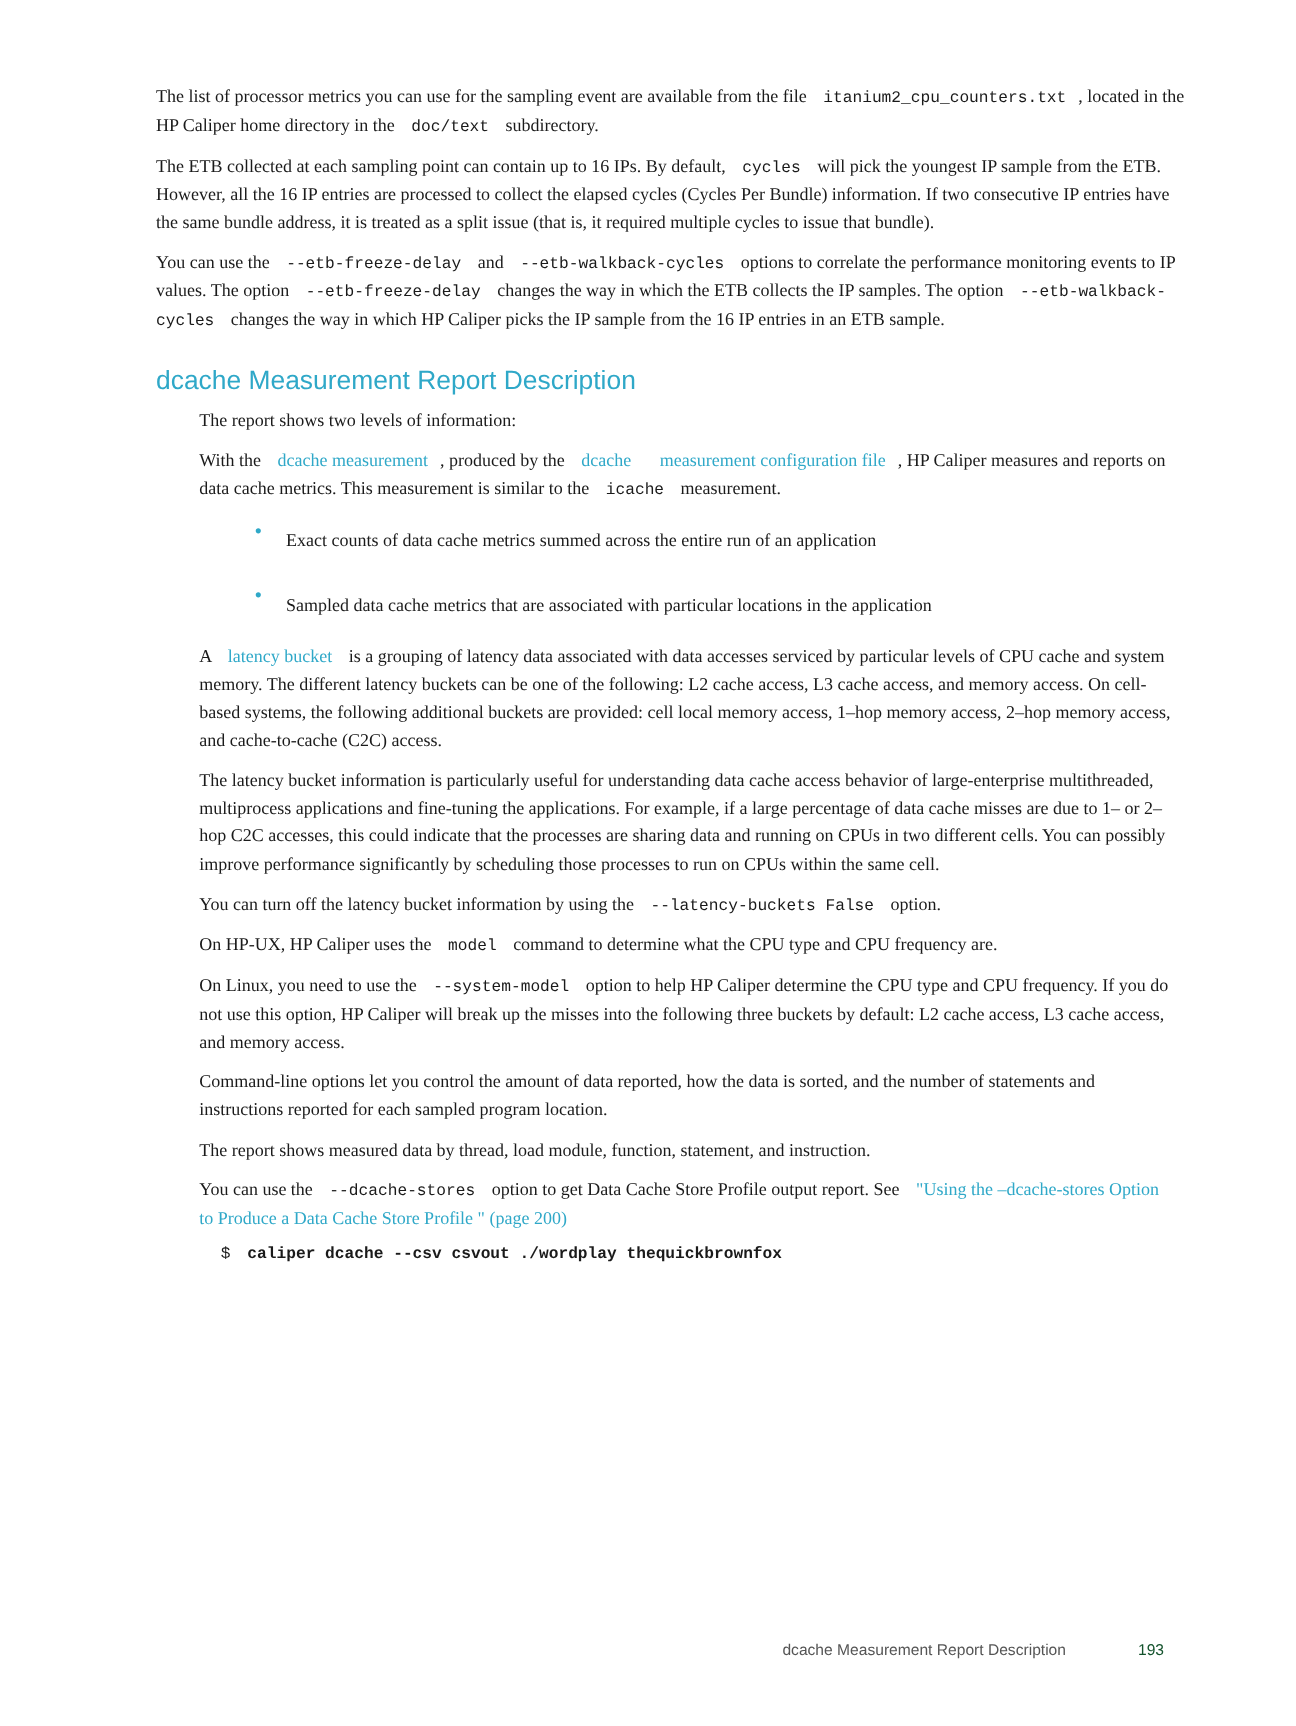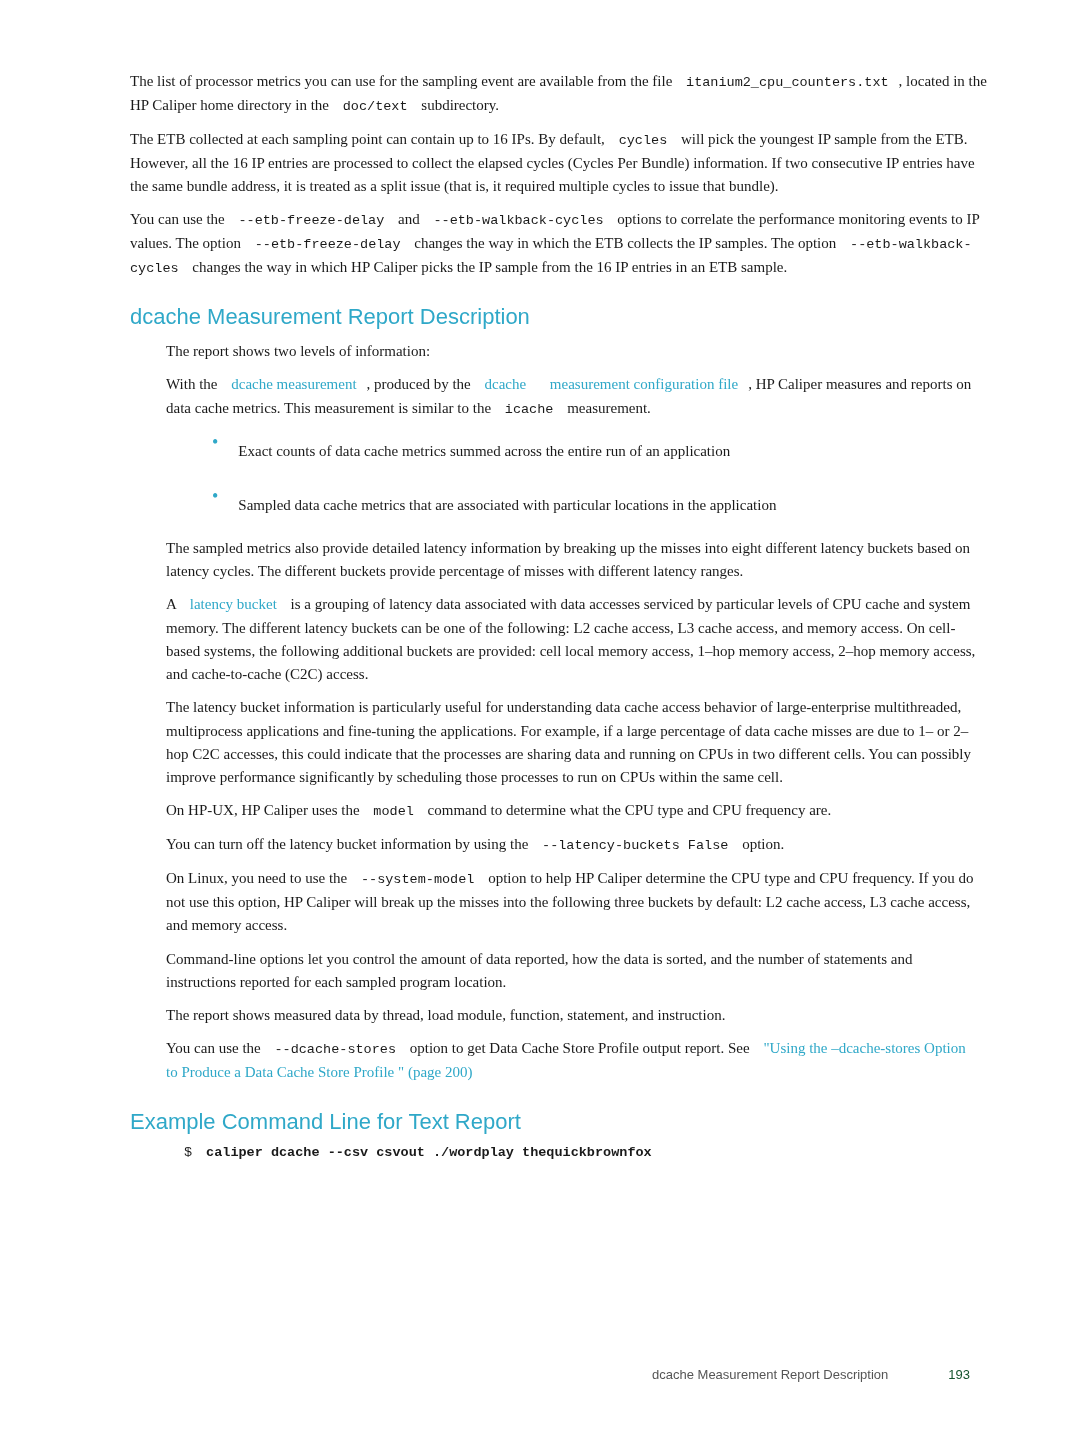--- a/index.html
+++ b/index.html
@@ -116,51 +116,49 @@
       <div class="bullet-item">
         <span class="bullet-dot">•</span>
         <span>Exact counts of data cache metrics summed across the entire run of an application</span>
       </div>
       <div class="bullet-item">
         <span class="bullet-dot">•</span>
         <span>Sampled data cache metrics that are associated with particular locations in the application</span>
       </div>
     </div>
 
-    <p>The sampled metrics also provide detailed latency information by breaking up the misses into eight different latency buckets based on latency cycles. The different buckets provide percentage of misses with different latency ranges.</p>
 
     <p>
       A <a class="link">latency bucket</a> is a grouping of latency data associated with data accesses serviced by particular levels of CPU cache and system memory. The different latency buckets can be one of the following: L2 cache access, L3 cache access, and memory access. On cell-based systems, the following additional buckets are provided: cell local memory access, 1–hop memory access, 2–hop memory access, and cache-to-cache (C2C) access.
     </p>
 
     <p>The latency bucket information is particularly useful for understanding data cache access behavior of large-enterprise multithreaded, multiprocess applications and fine-tuning the applications. For example, if a large percentage of data cache misses are due to 1– or 2–hop C2C accesses, this could indicate that the processes are sharing data and running on CPUs in two different cells. You can possibly improve performance significantly by scheduling those processes to run on CPUs within the same cell.</p>
 
     <p>
-      On HP-UX, HP Caliper uses the <code>model</code> command to determine what the CPU type and CPU frequency are.
+      You can turn off the latency bucket information by using the <code>--latency-buckets False</code> option.
     </p>
 
     <p>
-      You can turn off the latency bucket information by using the <code>--latency-buckets False</code> option.
+      On HP-UX, HP Caliper uses the <code>model</code> command to determine what the CPU type and CPU frequency are.
     </p>
 
     <p>
       On Linux, you need to use the <code>--system-model</code> option to help HP Caliper determine the CPU type and CPU frequency. If you do not use this option, HP Caliper will break up the misses into the following three buckets by default: L2 cache access, L3 cache access, and memory access.
     </p>
 
     <p>Command-line options let you control the amount of data reported, how the data is sorted, and the number of statements and instructions reported for each sampled program location.</p>
 
     <p>The report shows measured data by thread, load module, function, statement, and instruction.</p>
 
 
     <p>
       You can use the <code>--dcache-stores</code> option to get Data Cache Store Profile output report. See <a class="link">"Using the –dcache-stores Option to Produce a Data Cache Store Profile " (page 200)</a>
     </p>
   </div>
 
-  <h2 class="section-heading">Example Command Line for Text Report</h2>
 
 
 
   <div class="command-block">
     <span class="dollar">$</span><span>caliper dcache --csv csvout ./wordplay thequickbrownfox</span>
   </div>
 
 </div>
 
 <div class="footer" style="position:fixed; bottom:36px; right:90px; display:flex; gap:40px; font-family:Arial,Helvetica,sans-serif; font-size:13px; color:#555;">

